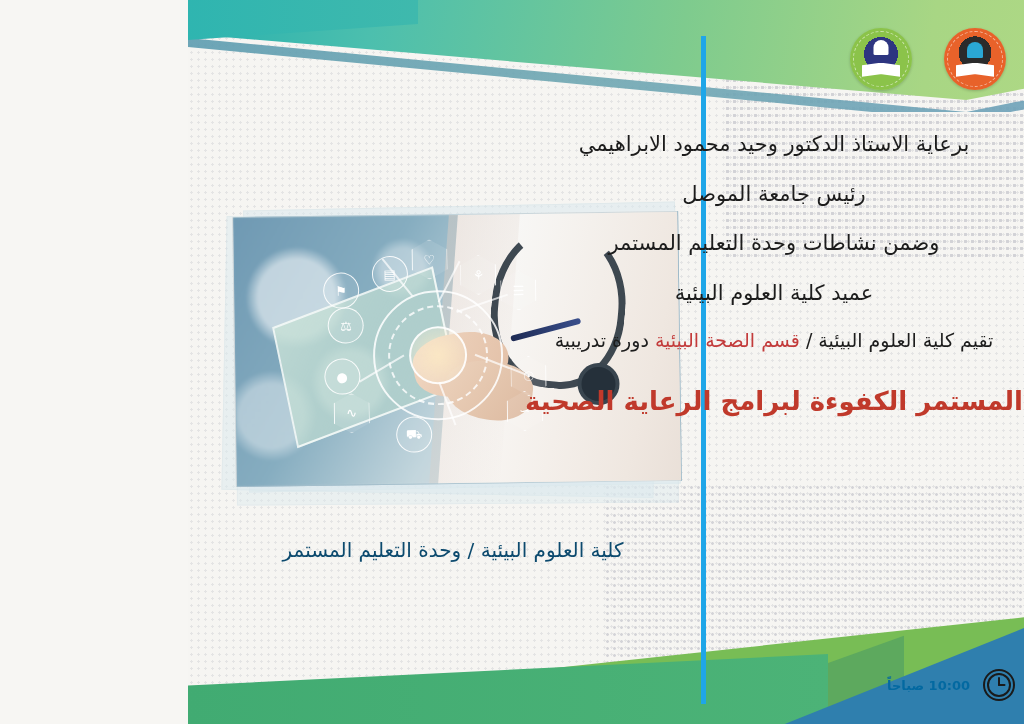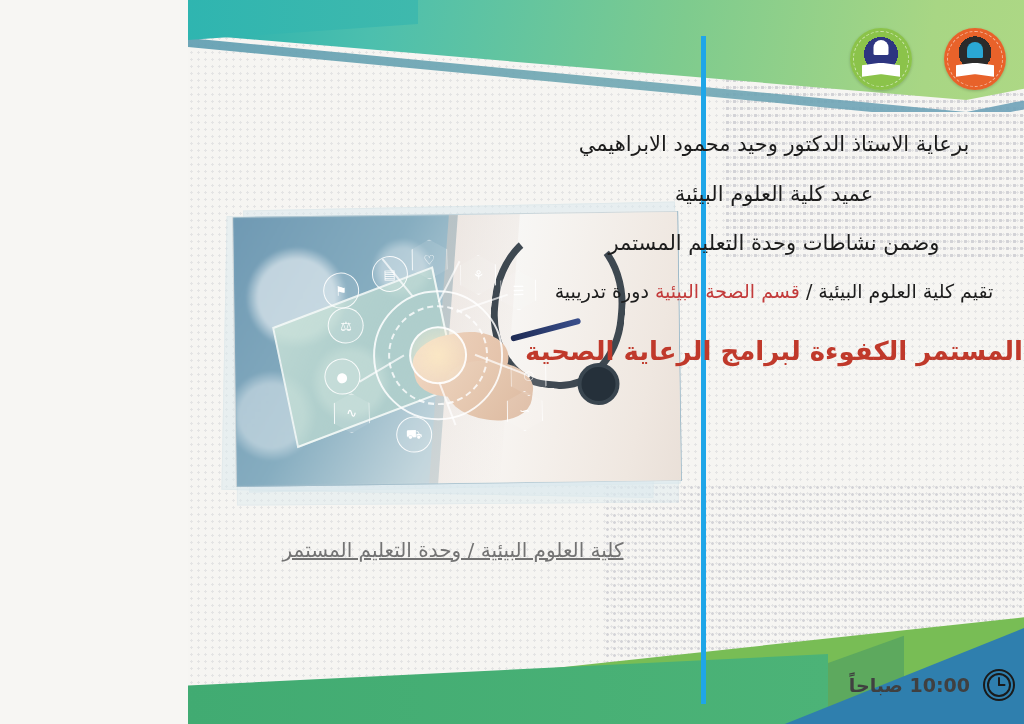--- a/index.html
+++ b/index.html
@@ -261,42 +261,41 @@
   .hicon.c{border-radius:50%;clip-path:none;width:34px;height:34px;}
   .link{
     position:absolute;height:1.5px;background:rgba(255,255,255,.7);transform-origin:left center;
   }
 
   
   .right-caption{
     position:absolute;
     left:40px;top:538px;width:450px;
     text-align:center;
-    color:#737373;
+    color:#0c4a6e;
     font-size:20px;
     direction:rtl;
     z-index:9;
     white-space:nowrap;
-    text-decoration:underline;
   }
 
   
   .info-block{
     position:absolute;
     right:8px;bottom:18px;
     z-index:10;
     direction:rtl;
   }
   .info-row{
     display:flex;align-items:center;gap:12px;
     justify-content:flex-start;
     margin-bottom:4px;
   }
   .info-text{
-    font-size:19px;color:#404040;font-weight:600;
+    font-size:13px;color:#0369a1;font-weight:600;
     font-family:"DejaVu Sans","Liberation Sans",sans-serif;
   }
   .icon-clock{
     width:34px;height:34px;flex:none;position:relative;
   }
   .icon-pin{
     width:34px;height:38px;flex:none;position:relative;
   }
 
   .title-zone{position:relative;}
@@ -329,22 +328,23 @@
     </div>
     <div class="logo logo-env">
       <div class="ring-text"></div>
       <div class="dome"></div>
       <div class="book"></div>
     </div>
   </div>
 
   <div class="left-col">
     <p class="line">برعاية الاستاذ الدكتور وحيد محمود الابراهيمي</p>
+    <p class="line">رئيس جامعة الموصل</p>
+    <p class="line">وضمن نشاطات وحدة التعليم المستمر</p>
     <p class="line">عميد كلية العلوم البيئية</p>
-    <p class="line">وضمن نشاطات وحدة التعليم المستمر</p>
 
     <p class="line line-mixed"><span>تقيم كلية العلوم البيئية / </span><span class="accent-red">قسم الصحة البيئية</span><span>  دورة تدريبية</span></p>
 
 
     <div class="title-zone">
       <p class="main-title">المستمر الكفوءة لبرامج الرعاية الصحية</p>
     </div>
 
   </div>
 

